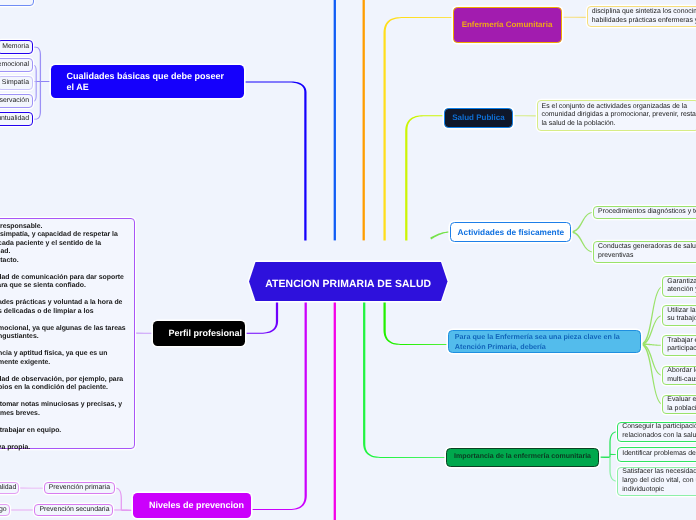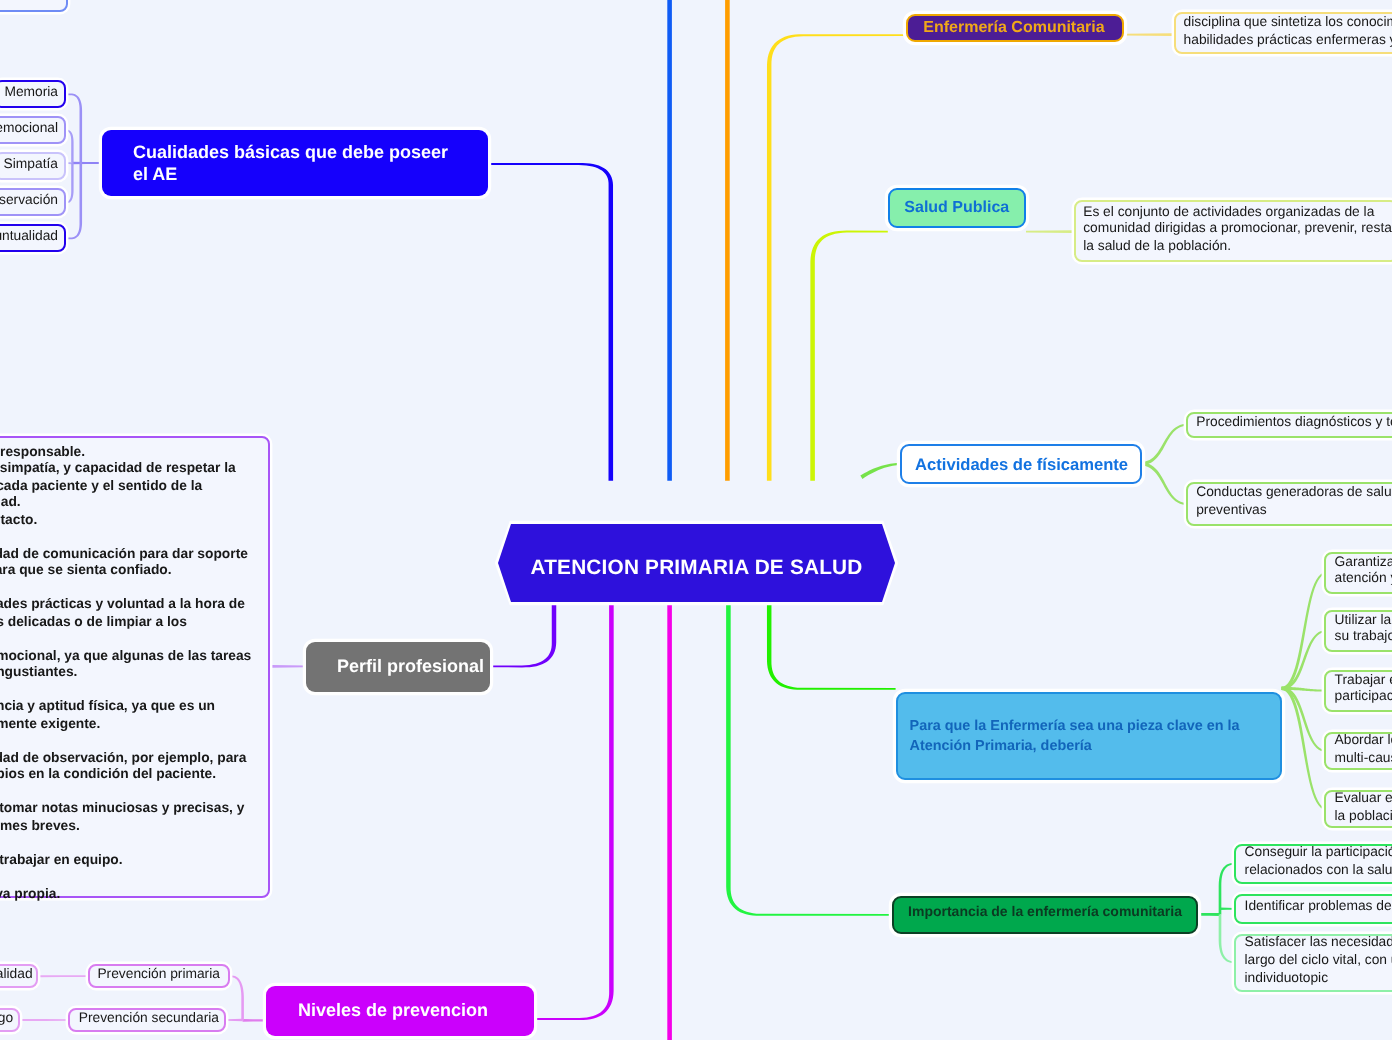--- a/index.html
+++ b/index.html
@@ -93,21 +93,21 @@
     </div>
 <div class="node leaf nw" style="left:-57.7px;top:94.1px;width:90.6px;height:14.2px;border-color:#9f93f7;">
   <span class="txt">Capacidad de observación</span>
     </div>
 <div class="node leaf nw" style="left:-12.5px;top:112.1px;width:45.4px;height:14.2px;border-color:#2200ee;">
   <span class="txt">Puntualidad</span>
     </div>
 
 <div class="node leaf nw" style="left:-40px;top:-14px;width:74.2px;height:20px;border-color:#6f8cf5;"></div>
 
-<div class="node root" id="n-perfil" style="left:152.5px;top:321px;width:92px;height:24.5px;background:#737373;">
+<div class="node root" id="n-perfil" style="left:152.5px;top:321px;width:92px;height:24.5px;background:#000000;">
   <span class="txt" style="color:#fff;">Perfil profesional</span>
 </div>
 <div class="node leaf" style="left:-48px;top:218.4px;width:183.2px;height:230.3px;border-color:#a855f7;align-items:flex-start;">
   <span class="txt" style="white-space:pre-line;padding:3.5px 2.6px 0;font-weight:bold;font-size:6.9px;line-height:8.5px;">Ser amable y responsable.
 Tener tacto y simpatía, y capacidad de respetar la intimidad de cada paciente y el sentido de la responsabilidad.
 Tener mucho tacto.
 
 Tener capacidad de comunicación para dar soporte al paciente para que se sienta confiado.
 
 Tener habilidades prácticas y voluntad a la hora de realizar tareas delicadas o de limpiar a los
@@ -118,65 +118,65 @@
 
 Tener capacidad de observación, por ejemplo, para detectar cambios en la condición del paciente.
 
 Ser capaz de tomar notas minuciosas y precisas, y redactar informes breves.
 
 Ser capaz de trabajar en equipo.
 
 Tener iniciativa propia.</span>
     </div>
 
-<div class="node root" id="n-niveles" style="left:133px;top:493px;width:134px;height:24.5px;background:#cb00fc;">
+<div class="node root" id="n-niveles" style="left:133px;top:493px;width:118px;height:24.5px;background:#cb00fc;">
   <span class="txt" style="color:#fff;">Niveles de prevencion</span>
 </div>
 <div class="node leaf nw" style="left:43.6px;top:481.8px;width:71.2px;height:12.6px;border-color:#d87cf0;">
   <span class="txt">Prevención primaria</span>
     </div>
 <div class="node leaf nw" style="left:34.3px;top:503.7px;width:79.2px;height:12.6px;border-color:#d87cf0;">
   <span class="txt">Prevención secundaria</span>
     </div>
 <div class="node leaf nw" style="left:-58.9px;top:481.8px;width:78.3px;height:12.6px;border-color:#e39df3;">
   <span class="txt">Disminuir la mortalidad</span>
     </div>
 <div class="node leaf nw" style="left:-51.4px;top:503.7px;width:61.1px;height:12.6px;border-color:#e39df3;">
   <span class="txt">Grupos de riesgo</span>
     </div>
 
-<div class="node root" id="n-enfermeria" style="left:452.5px;top:7px;width:109px;height:14px;background:#4c1d95;border:1.5px solid #f0a800;">
+<div class="node root" id="n-enfermeria" style="left:452.5px;top:7px;width:109px;height:36px;background:#a21caf;border:1.5px solid #f0a800;">
   <span class="txt" style="color:#f0a818;text-align:center;padding:0 4px;font-size:8px;">Enfermería Comunitaria</span>
 </div>
 <div class="node leaf" style="left:586.7px;top:6.2px;width:178px;height:21px;border-color:#f6de7b;">
   <span class="txt">disciplina que sintetiza los conocimientos teóricos y las
 habilidades prácticas enfermeras y de salud pública</span>
     </div>
 
-<div class="node root" id="n-saludpublica" style="left:443.9px;top:94px;width:69px;height:20.2px;background:#86efac;border:1.5px solid #1080e8;">
+<div class="node root" id="n-saludpublica" style="left:443.9px;top:108px;width:69px;height:20.2px;background:#0f172a;border:1.5px solid #1080e8;">
   <span class="txt" style="color:#0f6fd4;text-align:center;padding:0 4px;font-size:8px;">Salud Publica</span>
 </div>
 <div class="node leaf" style="left:536.5px;top:100.4px;width:162px;height:30.5px;border-color:#d7ec86;">
   <span class="txt">Es el conjunto de actividades organizadas de la
 comunidad dirigidas a promocionar, prevenir, restaurar
 la salud de la población.</span>
     </div>
 
 <div class="node root" id="n-actividades" style="left:450.3px;top:221.7px;width:121px;height:20.5px;background:#ffffff;border:1.6px solid #1e7fe8;">
   <span class="txt" style="color:#1272e0;text-align:center;padding:0 4px;font-size:8.3px;">Actividades de físicamente</span>
 </div>
 <div class="node leaf" style="left:593px;top:205.8px;width:142px;height:13px;border-color:#9ae26a;">
   <span class="txt">Procedimientos diagnósticos y terapéuticos</span>
     </div>
 <div class="node leaf" style="left:593px;top:241.2px;width:150px;height:21.8px;border-color:#9ae26a;">
   <span class="txt">Conductas generadoras de salud y conductas
 preventivas</span>
     </div>
 
-<div class="node root" id="n-pieza" style="left:447.8px;top:346px;width:193px;height:44px;background:#53bcec;border:1.5px solid #1f8fe0;">
+<div class="node root" id="n-pieza" style="left:447.8px;top:330px;width:193px;height:23px;background:#53bcec;border:1.5px solid #1f8fe0;">
   <span class="txt" style="color:#1265ba;font-size:7.2px;line-height:9.6px;padding:0 6px;white-space:normal;">Para que la Enfermería sea una pieza clave en la Atención Primaria, debería</span>
 </div>
 <div class="node leaf" style="left:662.2px;top:276px;width:104px;height:20.7px;border-color:#9ae26a;">
   <span class="txt">Garantizar la continuidad de la
 atención y la atención integral</span>
     </div>
 <div class="node leaf" style="left:662.2px;top:305px;width:116px;height:20.7px;border-color:#9ae26a;">
   <span class="txt">Utilizar la metodología científica en
 su trabajo</span>
     </div>

